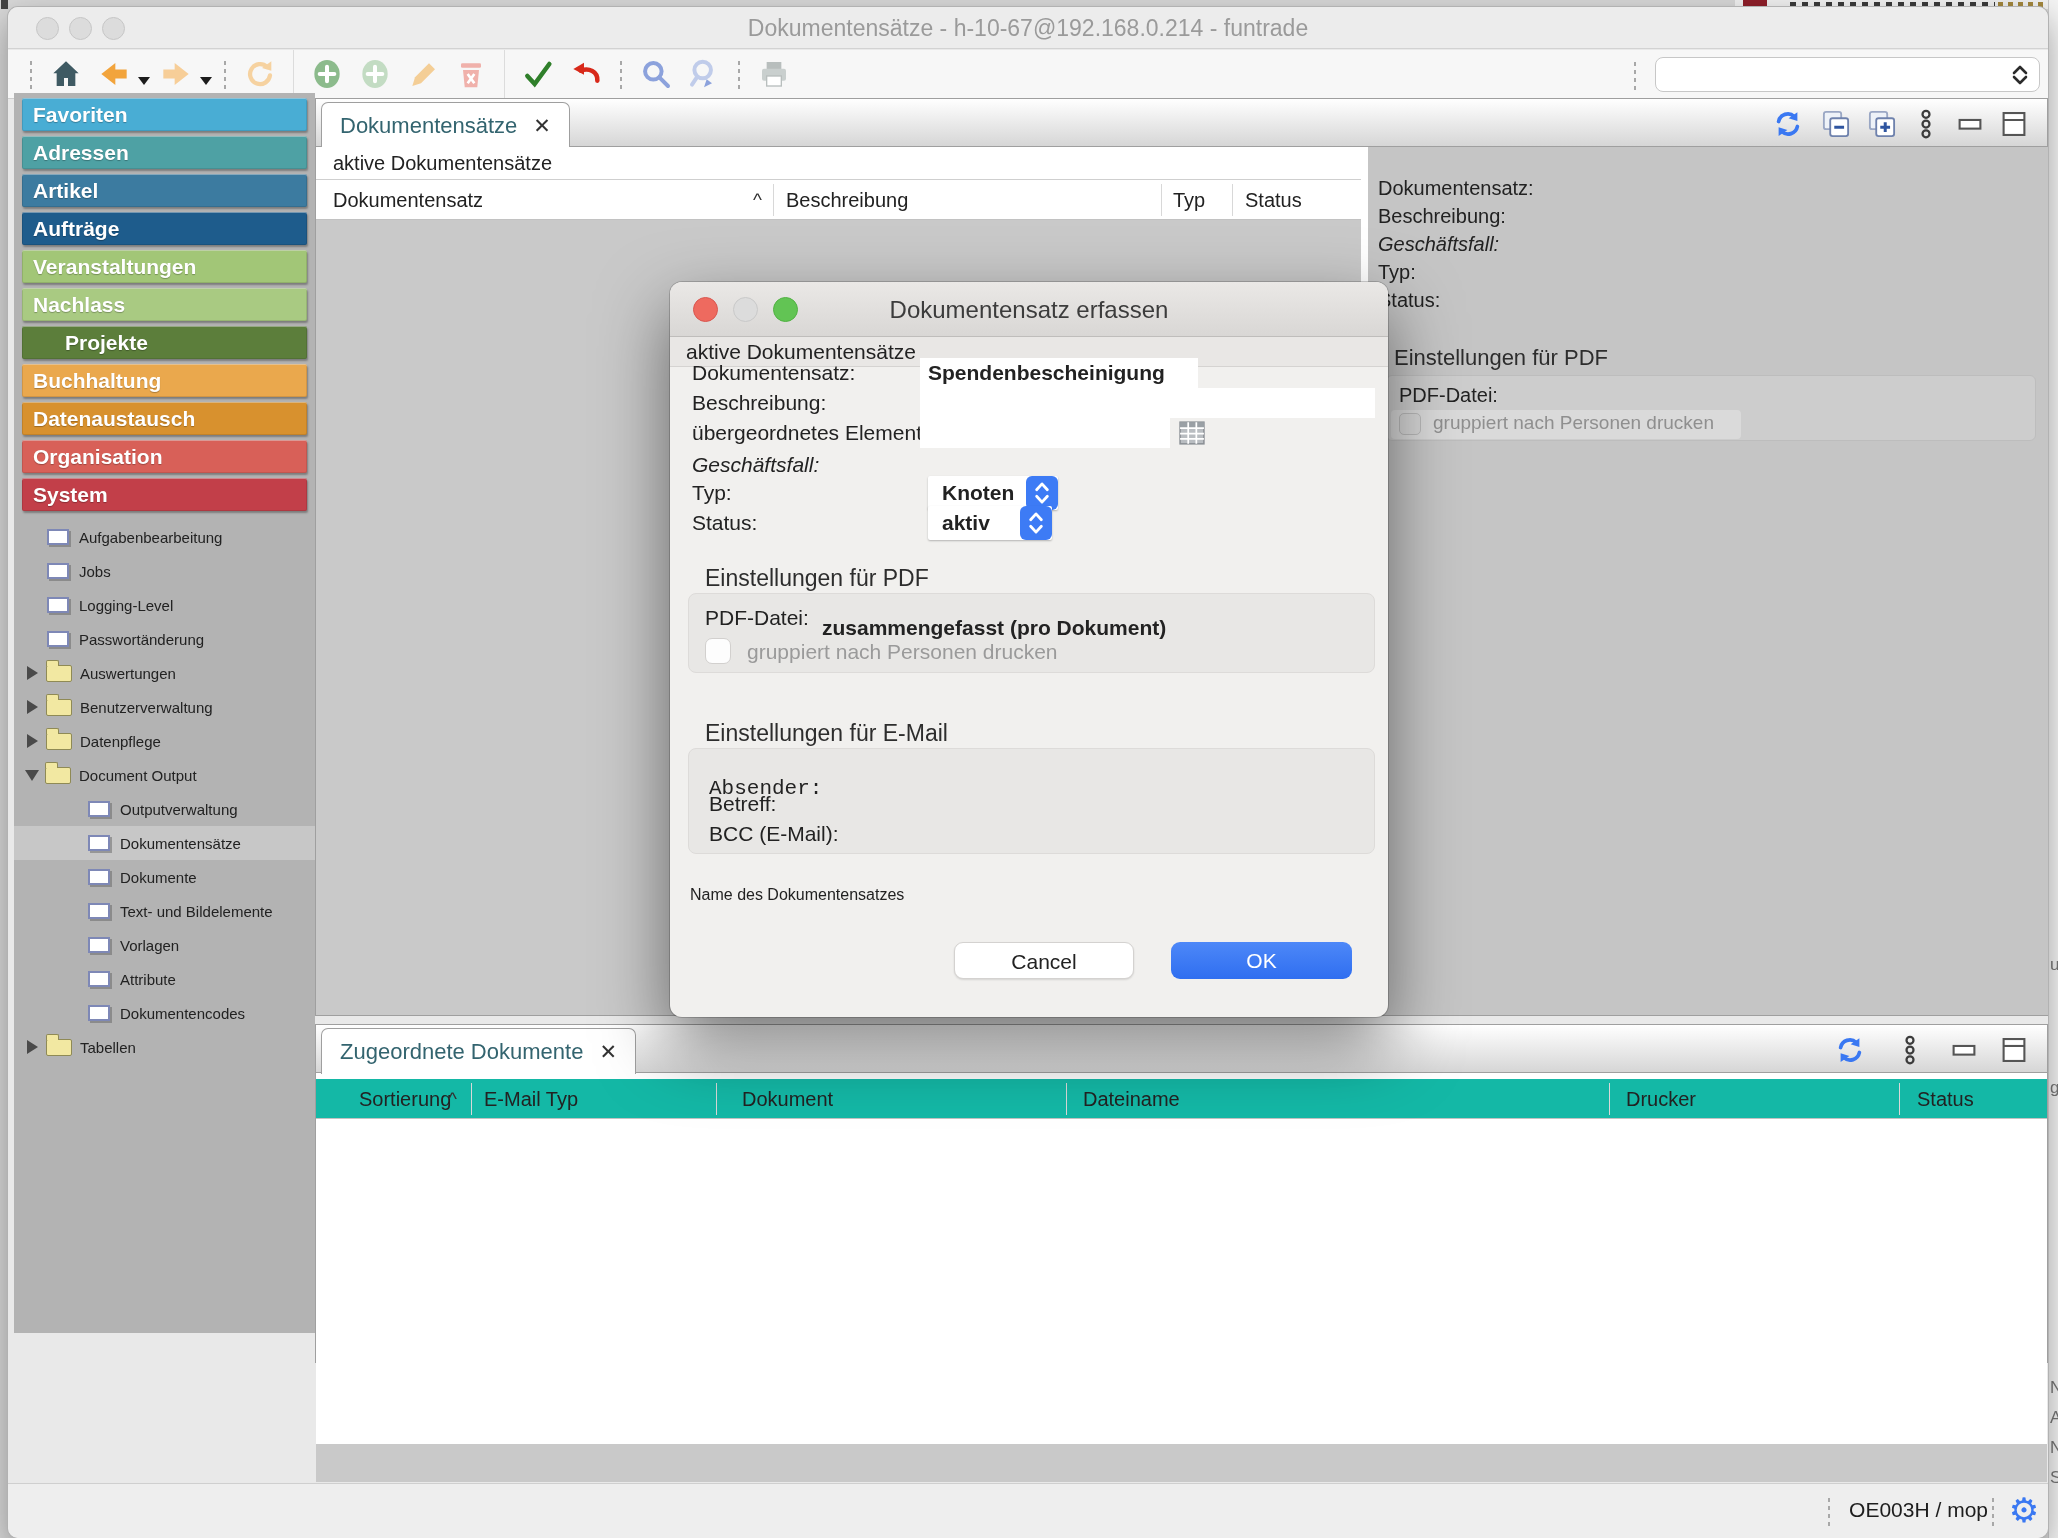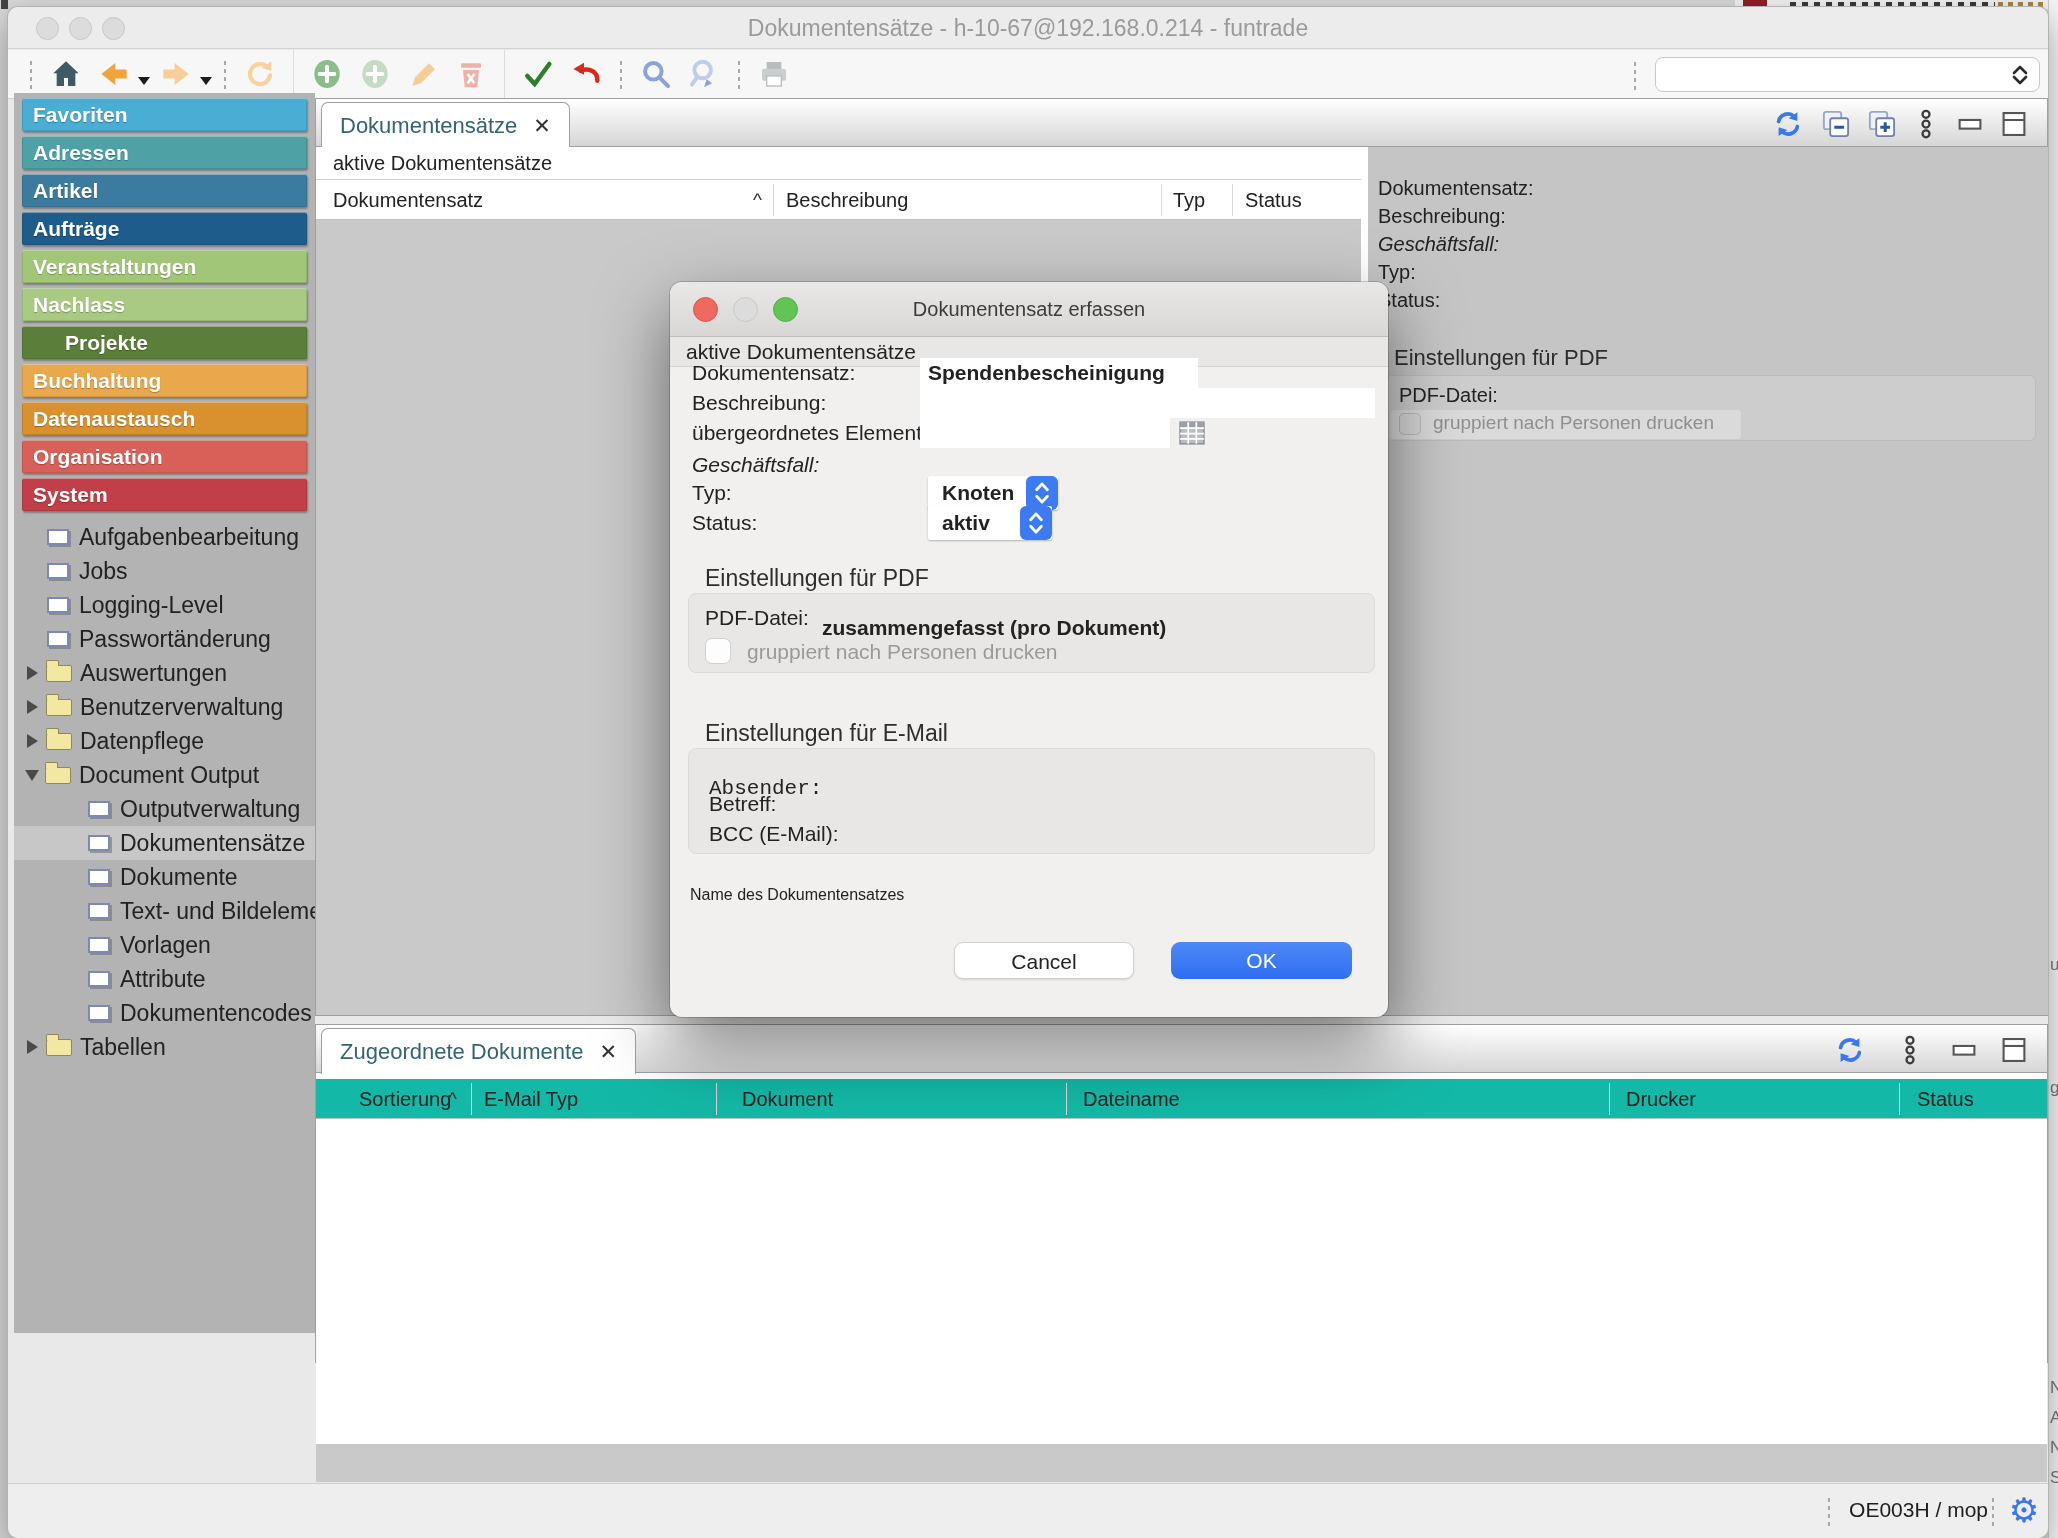--- a/index.html
+++ b/index.html
@@ -35,21 +35,21 @@
   .combo svg { position:absolute; right:6px; top:4px; width:26px; height:26px; }
   .combo-dots { position:absolute; right:402px; top:10px; }
 
   
   .sidebar { position:absolute; left:6px; top:86px; width:301px; height:1240px; background:#b3b3b3; }
   .cats { position:absolute; left:8px; top:5px; width:285px; }
   .cat { height:33px; margin-bottom:5px; border-radius:2px; color:#fff; font-weight:bold; font-size:21px; line-height:33px;
          padding-left:11px; white-space:nowrap; overflow:hidden; text-shadow:0 1px 1px rgba(0,0,0,.28);
          box-shadow:inset 0 1px 0 rgba(255,255,255,.4), inset 0 0 0 1px rgba(0,0,0,.10), 1px 2px 2px rgba(0,0,0,.3); }
   .tree { position:absolute; left:0; top:427px; width:301px; }
-  .trow { height:34px; display:flex; align-items:center; font-size:23px; white-space:nowrap; overflow:hidden; }
+  .trow { height:34px; display:flex; align-items:center; font-size:15px; white-space:nowrap; overflow:hidden; }
   .trow.sel { background:#c7c7c7; }
   .tri-r { width:0; height:0; border-left:11px solid #4a4a4a; border-top:7px solid transparent; border-bottom:7px solid transparent; margin:0 8px 0 0; }
   .tri-d { width:0; height:0; border-top:11px solid #4a4a4a; border-left:7px solid transparent; border-right:7px solid transparent; margin:0 6px 0 -2px; }
   .doc-ic { width:22px; height:16px; background:#fff; border:2px solid #7e88b6; box-shadow:2px 2px 0 rgba(90,90,90,.45); margin-right:10px; flex:none; }
   .fold-ic { width:26px; height:17px; background:#f2e8a2; border:1px solid #8f8a55; border-radius:2px; position:relative; margin-right:8px; flex:none; }
   .fold-ic::before { content:""; position:absolute; left:-1px; top:-6px; width:11px; height:5px; background:#f2e8a2; border:1px solid #8f8a55; border-bottom:none; border-radius:2px 2px 0 0; }
   .t-doc1 { padding-left:33px; }
   .t-folder { padding-left:13px; }
   .t-doc2 { padding-left:74px; }
 
@@ -90,21 +90,21 @@
   .statusbar { position:absolute; left:0; top:1476px; width:100%; height:55px; background:#eee; border-top:1px solid #cfcfcf; border-radius:0 0 10px 10px; }
   .statusbar .user { position:absolute; right:60px; top:14px; font-size:21px; color:#1d1d1d; }
   .statusbar .dots1 { position:absolute; right:208px; top:12px; }
   .statusbar .dots2 { position:absolute; right:44px; top:12px; }
   .gear { position:absolute; right:4px; top:6px; width:40px; height:40px; font-size:34px; line-height:40px; text-align:center; color:#3A78F2; }
 
   
   .modal { position:absolute; left:670px; top:282px; width:718px; height:735px; background:#f1f0ee; border-radius:12px;
            box-shadow:0 0 0 1px rgba(0,0,0,.18), 0 28px 70px rgba(0,0,0,.5); overflow:hidden; }
   .m-titlebar { position:absolute; left:0; top:0; width:100%; height:55px; background:linear-gradient(#eae8e6,#d9d7d5); border-bottom:1px solid #bfbdbb; }
-  .m-title { text-align:center; line-height:55px; font-size:20px; color:#3c3c3c; }
+  .m-title { text-align:center; line-height:55px; font-size:24px; color:#3c3c3c; }
   .m-light { position:absolute; top:15px; width:25px; height:25px; border-radius:50%; }
   .m-red { left:23px; background:#ee6a5f; border:1px solid #d95750; }
   .m-gray { left:63px; background:#dcdcdc; border:1px solid #c9c9c9; }
   .m-green { left:103px; background:#62c454; border:1px solid #51b243; }
   .m-sect { position:absolute; left:0; top:55px; width:100%; height:30px; background:#e9e7e5; border-bottom:1px solid #d5d3d1;
             font-size:21px; line-height:30px; padding-left:16px; }
   .m-label { position:absolute; left:22px; font-size:21px; line-height:30px; }
   .m-input { position:absolute; left:250px; height:30px; background:#fff; font-size:21px; line-height:30px; padding-left:8px; }
   .m-bold { font-weight:bold; }
   .gridbtn { position:absolute; left:504px; width:36px; height:30px; display:flex; align-items:center; justify-content:center; }

